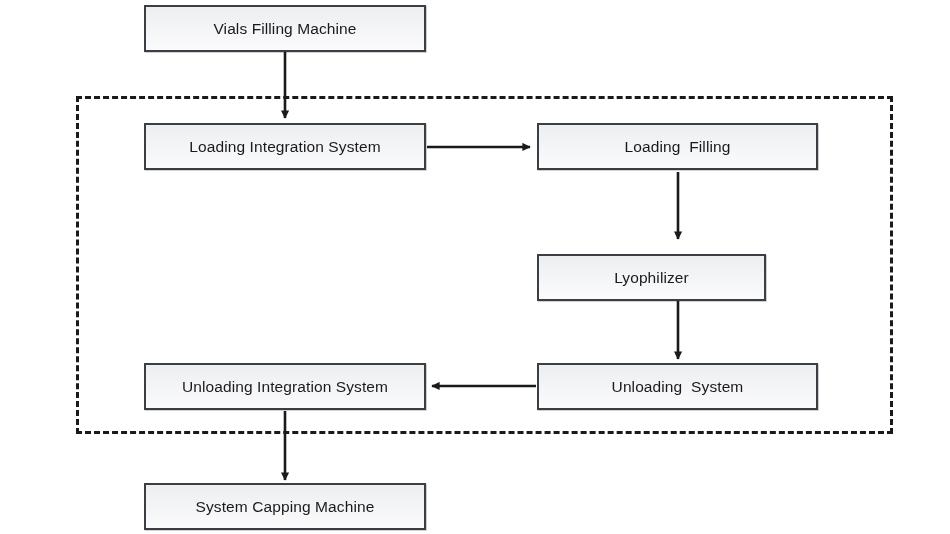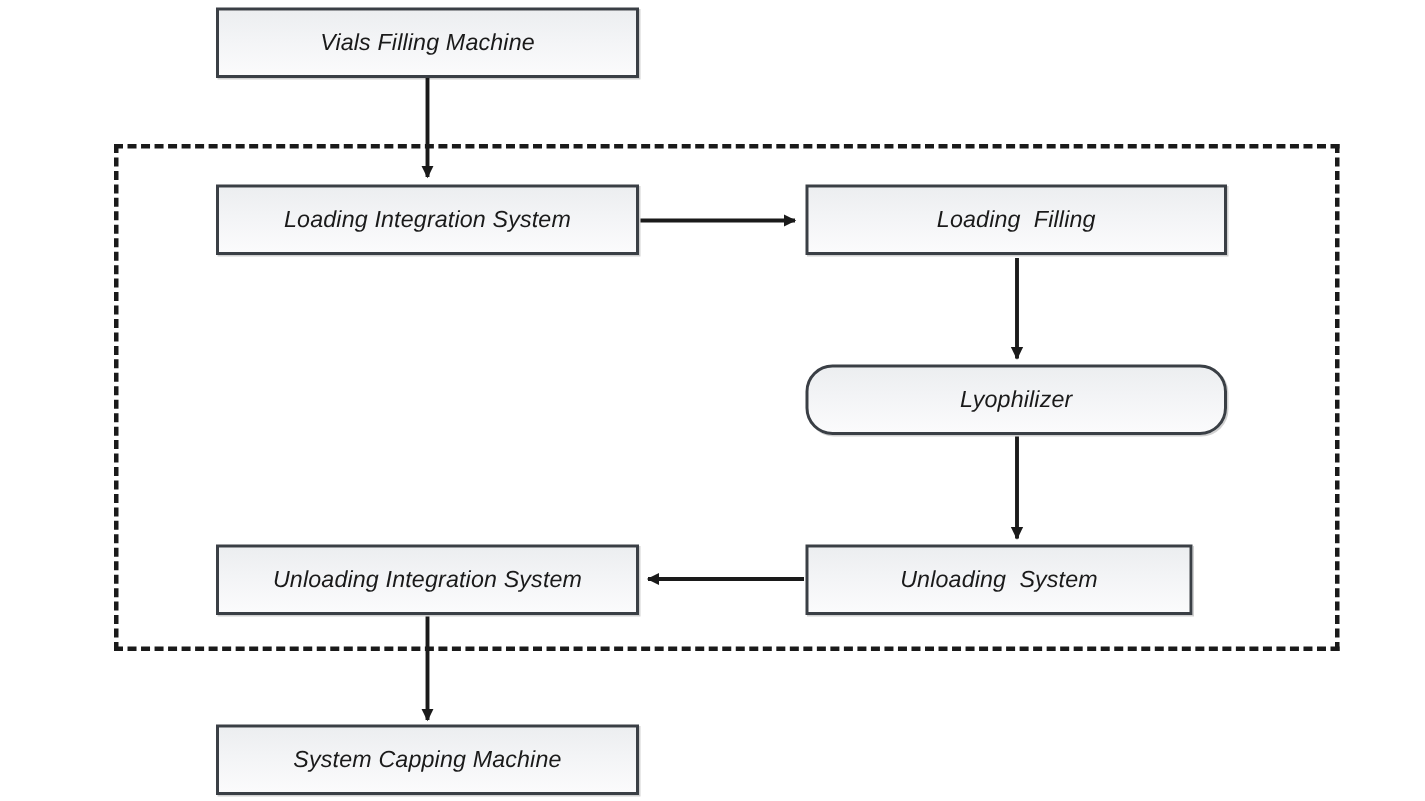--- a/index.html
+++ b/index.html
@@ -9,21 +9,20 @@
   }
   body {
     font-family: "Liberation Sans", sans-serif;
   }
   #canvas {
     position: relative;
     width: 950px;
     height: 534px;
     background: #ffffff;
     overflow: hidden;
-    font-style: italic;
   }
   .dashed-region {
     position: absolute;
     left: 76px;
     top: 96px;
     width: 817px;
     height: 338px;
     border: 3px dashed #1a1a1a;
     box-sizing: border-box;
     background: transparent;
@@ -102,25 +101,25 @@
   </div>
 
   <div class="node" style="left:144px;top:123px;width:282px;height:47px;">
     <span class="node-label">Loading Integration System</span>
   </div>
 
   <div class="node" style="left:537px;top:123px;width:281px;height:47px;">
     <span class="node-label">Loading  Filling</span>
   </div>
 
-  <div class="node" style="left:537px;top:243px;width:281px;height:47px;border-radius:18px;">
+  <div class="node" style="left:537px;top:254px;width:229px;height:47px;">
     <span class="node-label">Lyophilizer</span>
   </div>
 
-  <div class="node" style="left:537px;top:363px;width:258px;height:47px;">
+  <div class="node" style="left:537px;top:363px;width:281px;height:47px;">
     <span class="node-label">Unloading  System</span>
   </div>
 
   <div class="node" style="left:144px;top:363px;width:282px;height:47px;align-items:center;">
     <span class="node-label">Unloading Integration System</span>
   </div>
 
   <div class="node" style="left:144px;top:483px;width:282px;height:47px;">
     <span class="node-label">System Capping Machine</span>
   </div>

